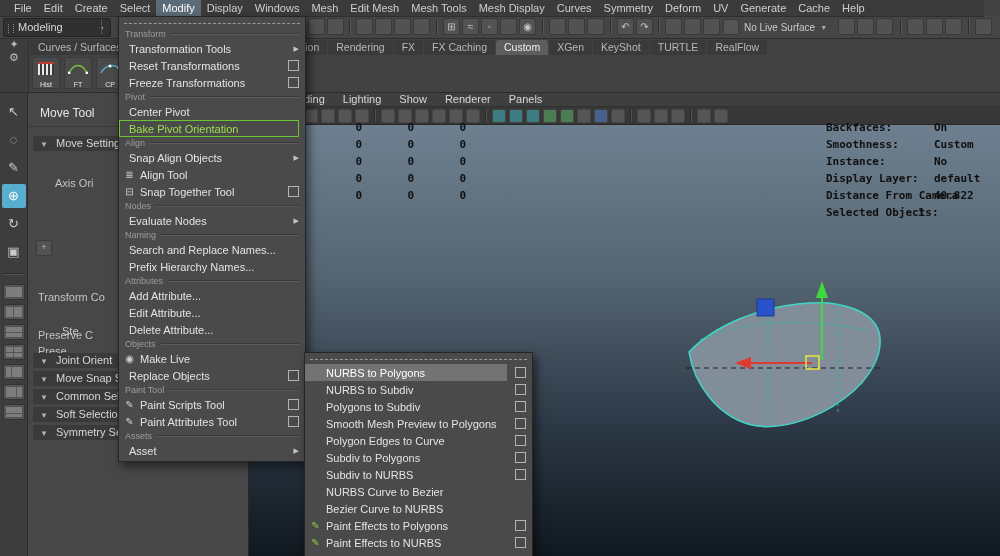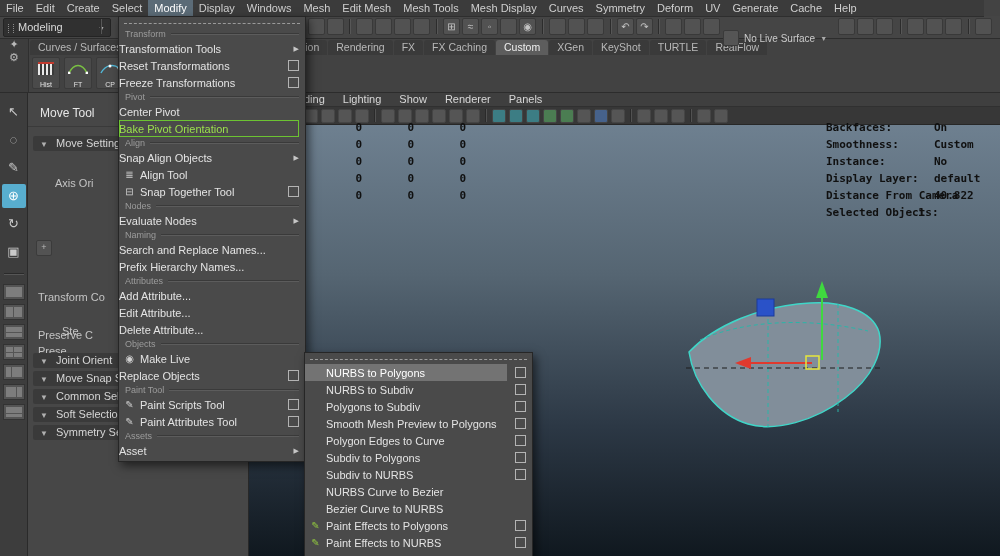--- a/index.html
+++ b/index.html
@@ -2,38 +2,38 @@
 <html><head>
 <meta charset="utf-8">
 <style>
   html,body{margin:0;padding:0;background:#222;}
   #stage{position:relative;width:1000px;height:556px;background:#434343;overflow:hidden;
          font-family:"Liberation Sans",sans-serif;color:#ddd;}
 
   
   .menubar{position:absolute;top:0;left:0;right:16px;height:16px;background:#3b3b3b;
            border-bottom:1px solid #2e2e2e;display:flex;align-items:center;font-size:11px;
-           color:#cfcfcf;padding-left:0;z-index:20;}
+           color:#cfcfcf;padding-left:8px;z-index:20;}
   .mb{padding:0 6px;height:16px;line-height:16px;white-space:nowrap;}
   .mb.active{background:#5b6b77;color:#fff;}
 
   
   .statusline{position:absolute;top:16px;left:0;right:0;height:22px;background:#454545;
               border-bottom:1px solid #2d2d2d;z-index:10;}
   .mode-dd{position:absolute;left:3px;top:2px;width:92px;height:17px;background:#303030;
            border:1px solid #242424;border-radius:2px;font-size:11px;color:#d8d8d8;
            line-height:17px;padding-left:14px;}
   .mode-dd .dd-arrow{position:absolute;right:5px;top:1px;font-size:7px;color:#aaa;}
   .grip{position:absolute;left:4px;top:5px;width:4px;height:9px;border-left:1px dotted #8a8a8a;
         border-right:1px dotted #8a8a8a;}
   .sl-group{position:absolute;top:2px;display:flex;gap:2px;}
   .tbi{width:17px;height:17px;background:#525252;border:1px solid #393939;border-radius:2px;
        font-size:10px;line-height:16px;text-align:center;color:#c4c4c4;box-sizing:border-box;}
   .sl-sep{position:absolute;top:3px;width:1px;height:15px;background:#2c2c2c;border-right:1px solid #575757;}
-  .live-combo{position:absolute;top:14px;left:723px;height:16px;display:flex;align-items:center;
+  .live-combo{position:absolute;top:3px;left:723px;height:16px;display:flex;align-items:center;
               gap:5px;font-size:10px;color:#cbcbcb;}
   .live-combo .mini{width:14px;height:14px;background:#555;border:1px solid #3a3a3a;border-radius:2px;}
 
   
   .shelf{position:absolute;top:38px;left:0;right:0;height:54px;background:#424242;
          border-bottom:1px solid #2c2c2c;z-index:9;}
   .shelf-left{position:absolute;left:0;top:0;width:28px;height:54px;background:#3d3d3d;
               border-right:1px solid #2f2f2f;text-align:center;font-size:11px;color:#b9b9b9;}
   .shelf-tabs{position:absolute;top:1px;left:30px;display:flex;align-items:flex-end;height:16px;
               font-size:10.5px;color:#b8b8b8;}
@@ -103,21 +103,21 @@
   
   .menu{position:absolute;background:#4a4a4a;border:1px solid #262626;
         box-shadow:3px 4px 9px rgba(0,0,0,.55);padding:2px 0;font-size:11px;color:#e3e3e3;}
   #modify-menu{left:118px;top:16px;width:186px;z-index:40;}
   #convert-menu{left:304px;top:352px;width:227px;z-index:41;height:202px;overflow:hidden;}
   .tearoff{height:3px;border-bottom:1px dashed #9a9a9a;margin:1px 5px 4px;}
   .msec{display:flex;align-items:center;gap:5px;height:12px;padding:0 6px;}
   .msec .mh{font-size:9px;color:#9c9c9c;white-space:nowrap;}
   .msec .rule{flex:1;height:1px;background:#3a3a3a;border-bottom:1px solid #5c5c5c;}
   .mi{display:flex;align-items:center;height:17px;padding:0 6px 0 0;white-space:nowrap;}
-  .mi .body{flex:1;display:flex;align-items:center;height:100%;padding-left:0;min-width:0;}
+  .mi .body{flex:1;display:flex;align-items:center;height:100%;padding-left:10px;min-width:0;}
   .mi.has-ic .body{padding-left:3px;}
   .mi .ic{width:15px;text-align:center;font-size:10px;color:#cfcfcf;margin-right:3px;flex:none;}
   .mi .lbl{flex:1;overflow:hidden;}
   .mi .arr{margin-left:8px;font-size:7px;color:#c6c6c6;}
   .mi .opt{width:9px;height:9px;border:1px solid #b3b3b3;margin-left:8px;flex:none;}
   .body.hl{background:#737373;color:#fff;}
   .body.hl .arr{color:#fff;}
   .body.greenbox{box-shadow:inset 0 0 0 1px #6cc332;}
   .body.greenbox .lbl{color:#9be14d;}
   .smi .ic{color:#8fc53f;}

